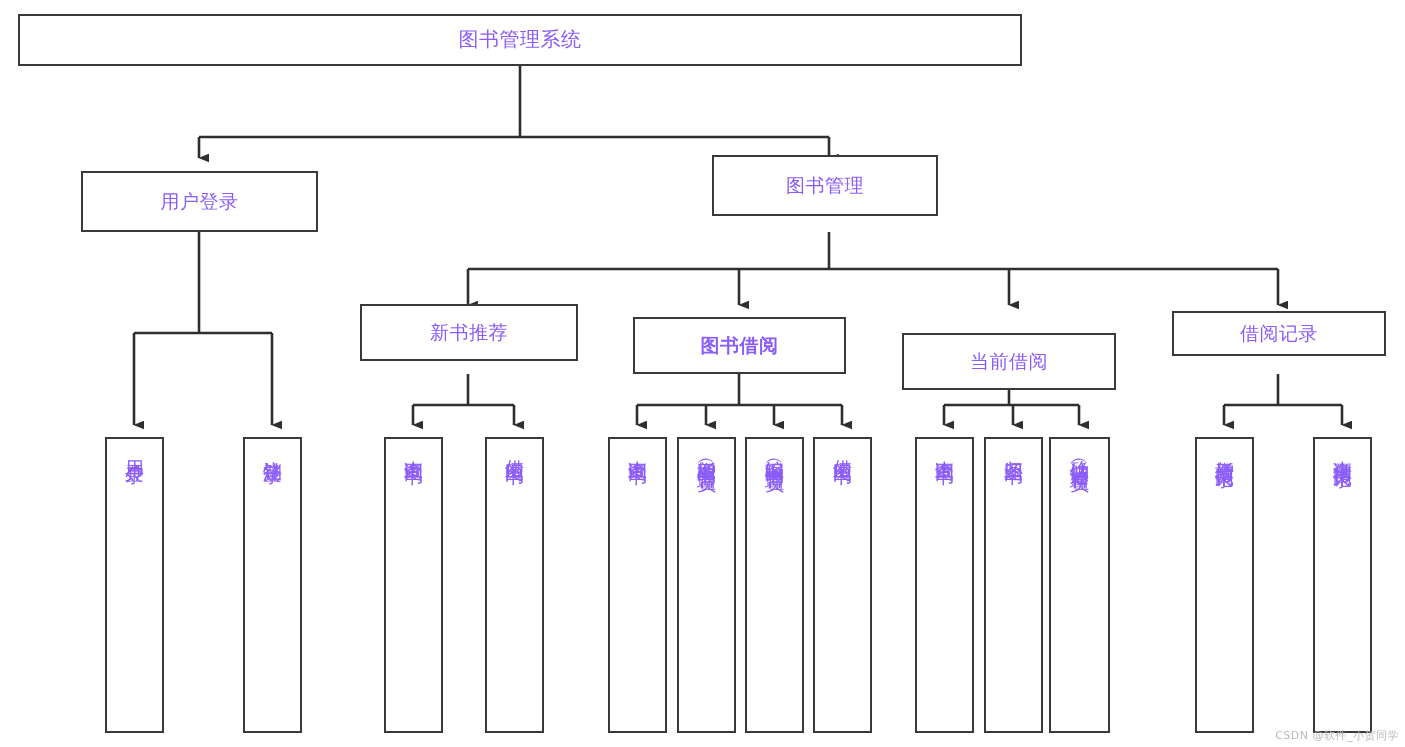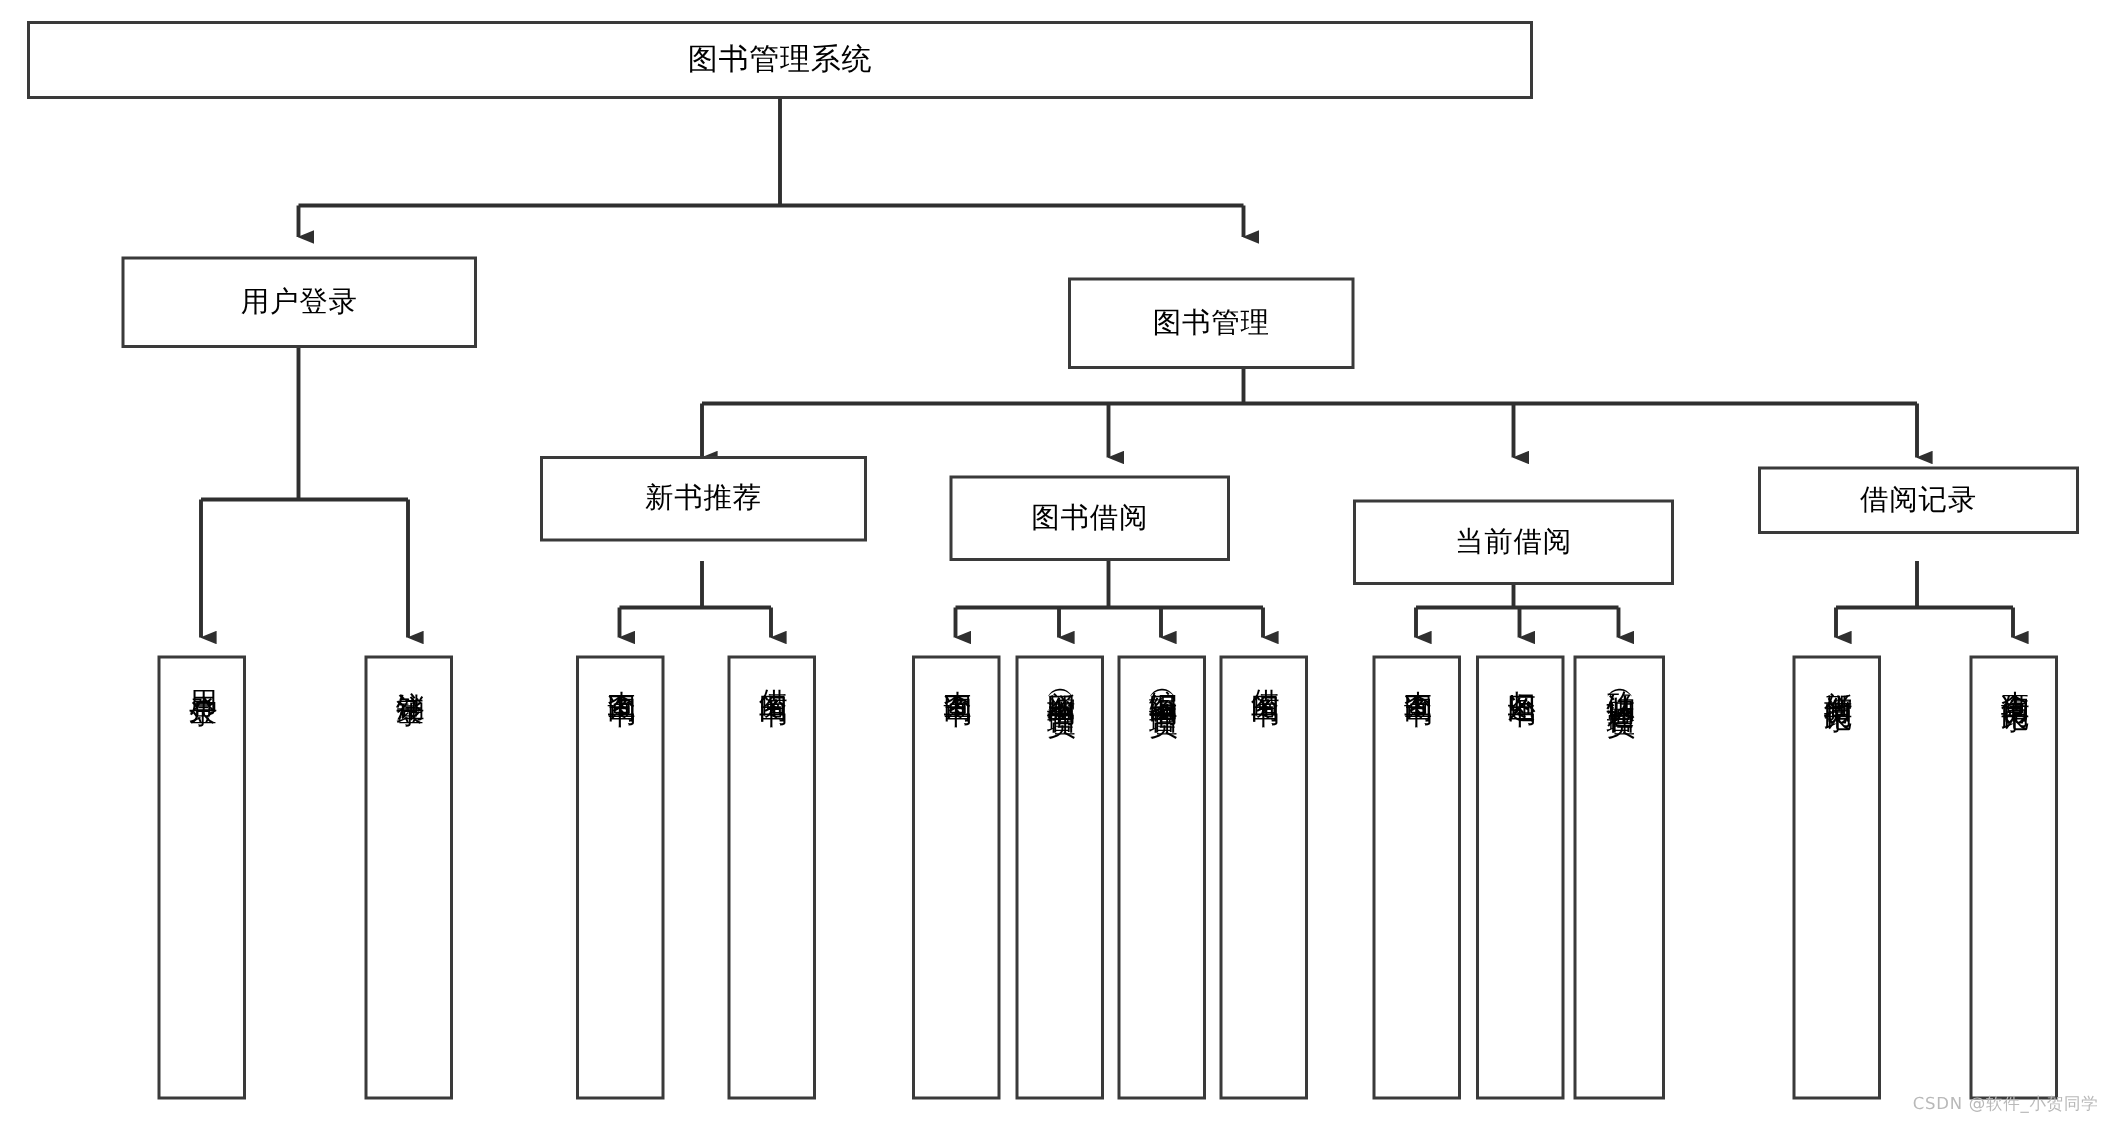--- a/index.html
+++ b/index.html
@@ -28,21 +28,21 @@
     position: absolute;
     box-sizing: border-box;
     background: #ffffff;
     border: 2.5px solid #3a3a3a;
     display: flex;
     align-items: center;
     justify-content: center;
     z-index: 2;
   }
   .node-label {
-    color: #000000;
+    color: #8b5cf6;
     font-size: 19px;
     line-height: 1.18;
     letter-spacing: 0.5px;
     text-align: right;
     white-space: nowrap;
   }
   .node.vertical {
     align-items: flex-start;
     padding-top: 6px;
   }
@@ -123,28 +123,28 @@
     </g>
   </svg>
 
   <div class="node root" style="left:18px; top:14px; width:1004px; height:52px;">
     <span class="node-label">图书管理系统</span>
   </div>
 
   <div class="node" style="left:81px; top:171px; width:237px; height:61px;">
     <span class="node-label">用户登录</span>
   </div>
-  <div class="node" style="left:712px; top:185px; width:191px; height:61px;">
+  <div class="node" style="left:712px; top:155px; width:226px; height:61px;">
     <span class="node-label">图书管理</span>
   </div>
 
   <div class="node" style="left:360px; top:304px; width:218px; height:57px;">
     <span class="node-label">新书推荐</span>
   </div>
-  <div class="node" style="left:633px; top:317px; width:187px; height:57px;">
+  <div class="node" style="left:633px; top:317px; width:213px; height:57px;font-weight:bold;">
     <span class="node-label">图书借阅</span>
   </div>
   <div class="node" style="left:902px; top:317px; width:214px; height:57px;margin-top:16px;">
     <span class="node-label">当前借阅</span>
   </div>
   <div class="node" style="left:1172px; top:311px; width:214px; height:45px;">
     <span class="node-label">借阅记录</span>
   </div>
 
   <div class="node vertical" style="left:105px; top:437px; width:59px; height:296px;">

